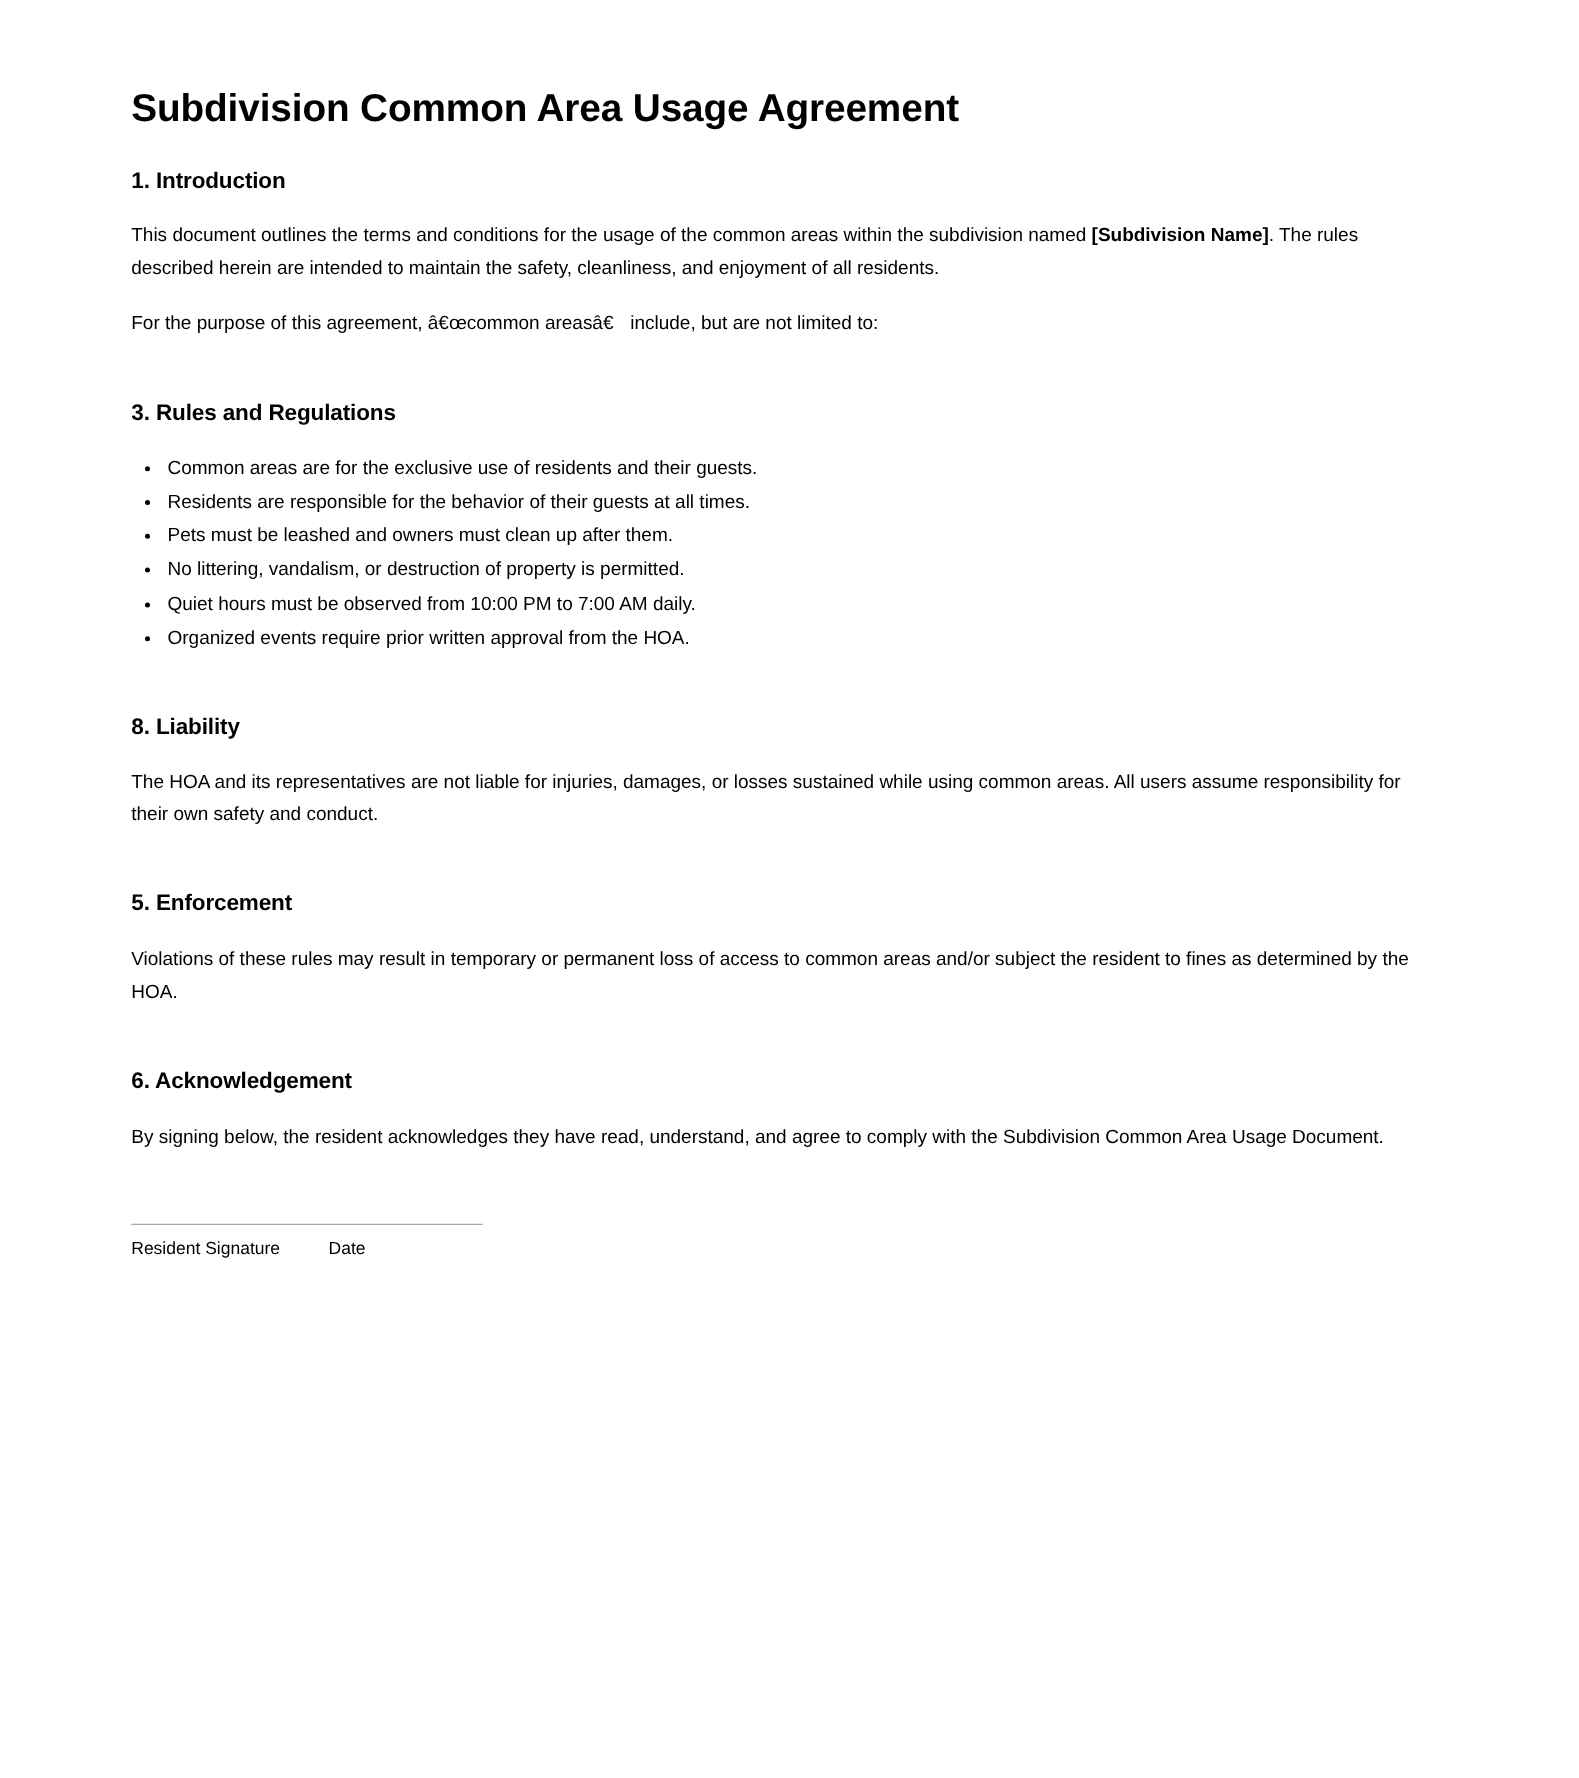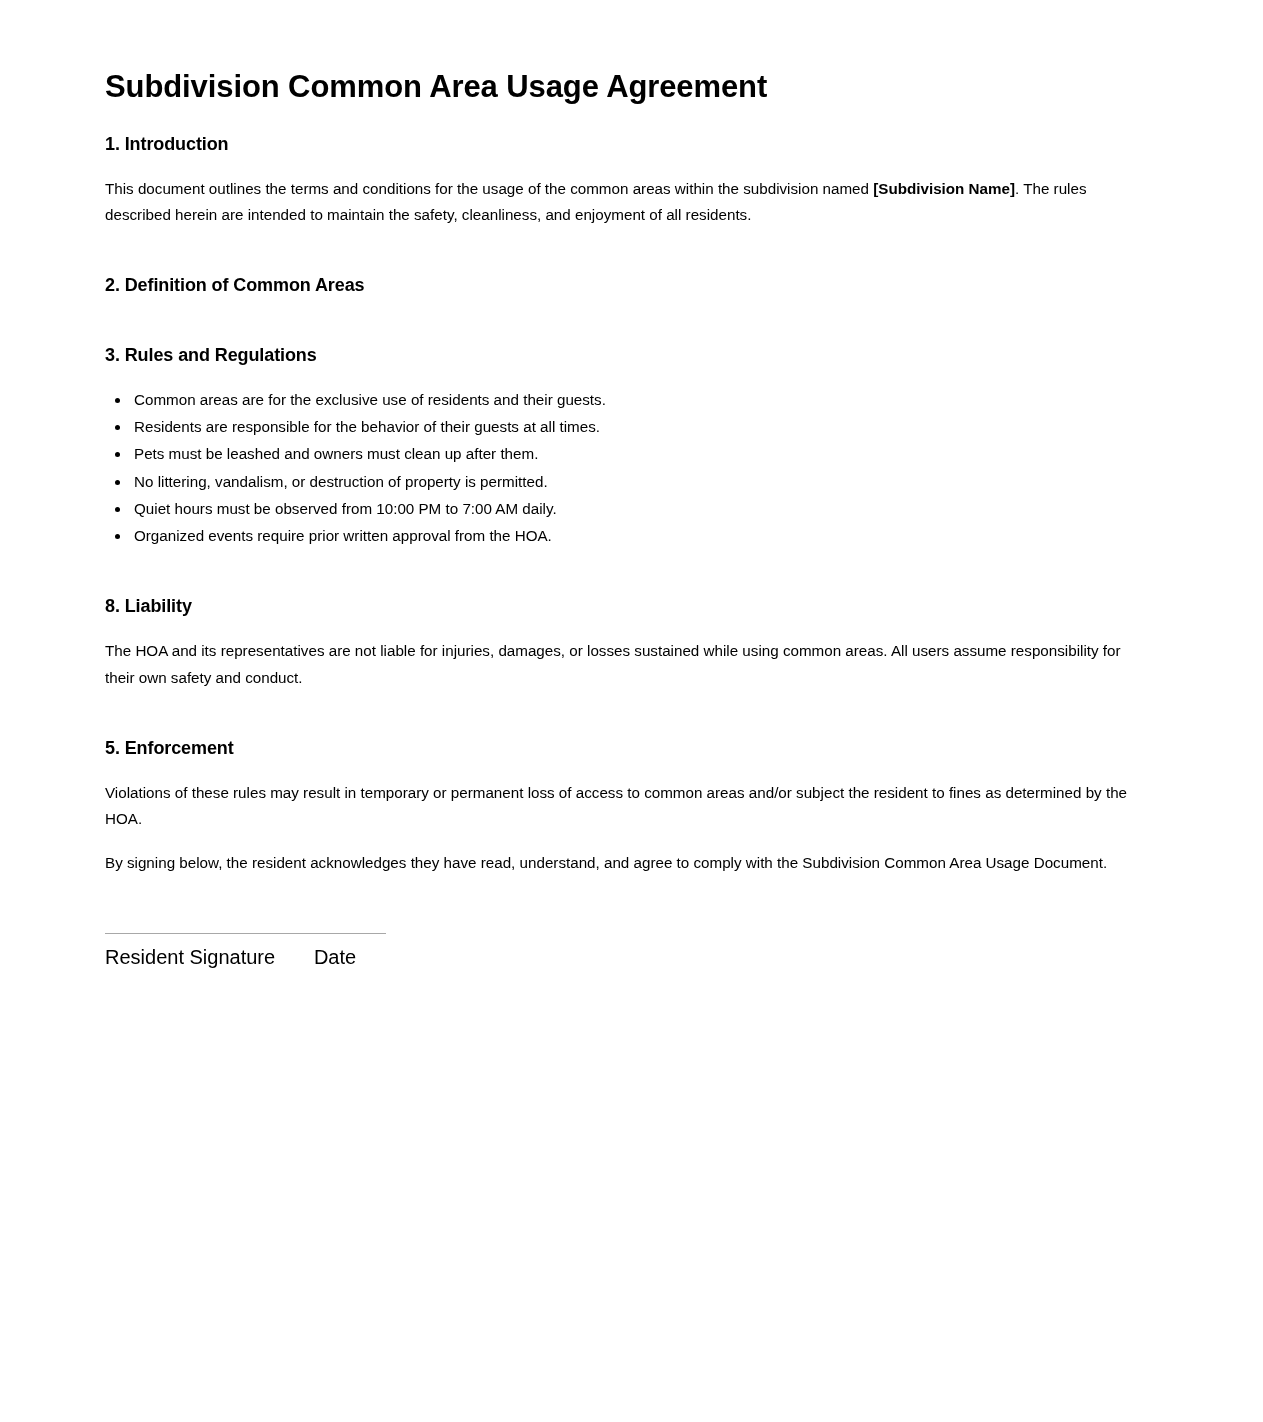--- a/index.html
+++ b/index.html
@@ -64,21 +64,21 @@
   .sig-group:last-child {
     margin-bottom: 0;
   }
   .sig-rule {
     width: 281px;
     height: 1px;
     background: #a8a8a8;
     margin: 0 0 9px 0;
   }
   .sig-labels {
-    font-size: 20px;
+    font-size: 14px;
     line-height: 1.4;
     white-space: pre;
   }
   .sig-labels .sig-date {
     display: inline-block;
     margin-left: 0;
   }
   strong.inline-bold {
     font-weight: bold;
   }
@@ -86,38 +86,39 @@
 </head>
 <body>
 
 <div class="page">
 
   <h1 class="doc-title">Subdivision Common Area Usage Agreement</h1>
 
   <h2 class="section-title">1. Introduction</h2>
   <p class="body-text"><span>This document outlines the terms and conditions for the usage of the common areas within the subdivision named </span><strong class="inline-bold">[Subdivision Name]</strong><span>. The rules described herein are intended to maintain the safety, cleanliness, and enjoyment of all residents.</span></p>
 
-  <h2 class="section-title spaced">2. Definition of Common Areas</h2>
+  <p class="body-text">For the purpose of this agreement, â€œcommon areasâ€ include, but are not limited to:</p>
 
   <h2 class="section-title spaced">3. Rules and Regulations</h2>
   <ul class="doc-list">
     <li>Common areas are for the exclusive use of residents and their guests.</li>
     <li>Residents are responsible for the behavior of their guests at all times.</li>
     <li>Pets must be leashed and owners must clean up after them.</li>
     <li>No littering, vandalism, or destruction of property is permitted.</li>
     <li>Quiet hours must be observed from 10:00 PM to 7:00 AM daily.</li>
     <li>Organized events require prior written approval from the HOA.</li>
   </ul>
 
   <h2 class="section-title spaced">8. Liability</h2>
   <p class="body-text">The HOA and its representatives are not liable for injuries, damages, or losses sustained while using common areas. All users assume responsibility for their own safety and conduct.</p>
 
   <h2 class="section-title spaced">5. Enforcement</h2>
   <p class="body-text">Violations of these rules may result in temporary or permanent loss of access to common areas and/or subject the resident to fines as determined by the HOA.</p>
 
+  <h2 class="section-title spaced">6. Acknowledgement</h2>
   <p class="body-text">By signing below, the resident acknowledges they have read, understand, and agree to comply with the Subdivision Common Area Usage Document.</p>
 
   <div class="sig-block">
 
     <div class="sig-group">
       <div class="sig-rule"></div>
       <div class="sig-labels"><span>Resident Signature</span><span class="sig-date" style="margin-left: 38.8125px;">Date</span></div>
     </div>
 
 

